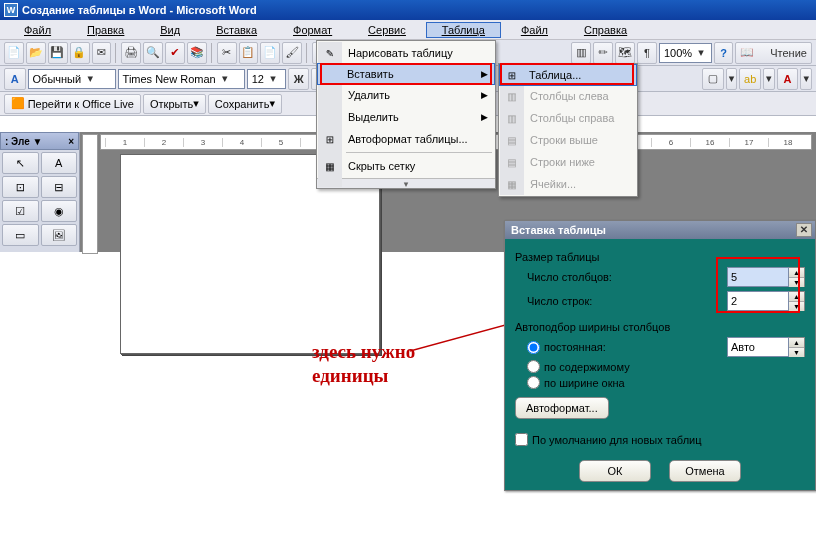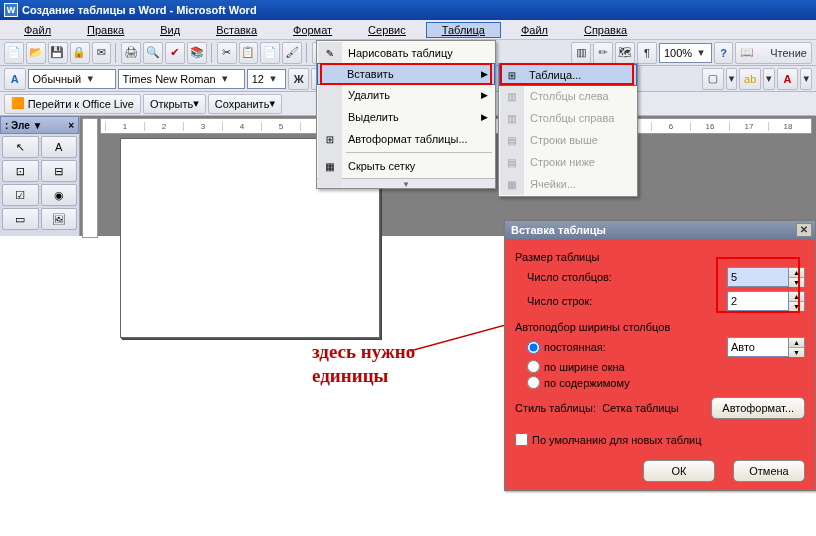--- a/index.html
+++ b/index.html
@@ -105,20 +105,21 @@
     padding: 0 6px;
     background: linear-gradient(#f8f9fb,#e3e5ee);
     border: 1px solid #b9bcc8;
     border-radius: 2px;
     font-size: 11px;
   }
   .workspace {
     display: flex;
     height: 120px;
     background: #808080;
+    margin-top: 16px;
   }
   .side {
     width: 80px;
     background: #d6dae6;
     border-right: 1px solid #9aa0b0;
   }
   .side-title {
     height: 18px;
     background: linear-gradient(#b8c4e2,#98a8cc);
     border: 1px solid #7888aa;
@@ -245,21 +246,21 @@
     pointer-events: none;
     z-index: 60;
   }
 
   
   .dialog {
     position: absolute;
     right: 0px;
     top: 220px;
     width: 312px;
-    background: #ef4444;
+    background: #0f766e;
     border: 1px solid #7a7a7a;
     box-shadow: 1px 1px 2px rgba(0,0,0,0.4);
     font-size: 11px;
     z-index: 30;
   }
   .dlg-title {
     height: 18px;
     background: linear-gradient(#8d9ab2,#6d7c98);
     color: #fff;
     font-weight: bold;
@@ -338,21 +339,21 @@
     display:inline-flex; align-items:center;
   }
   .chk-row {
     display: flex;
     align-items: center;
     margin: 14px 0 10px 0;
   }
   .chk-row input { margin: 0 4px 0 0;}
   .dlg-buttons {
     display: flex;
-    justify-content: flex-end;
+    justify-content: center;
     gap: 18px;
     padding-top: 4px;
   }
   .dlg-buttons .btn { min-width: 72px; justify-content:center; }
 
   
   .annot {
     position: absolute;
     left: 312px;
     top: 340px;
@@ -600,29 +601,28 @@
       <div class="spinner">
         <input value="Авто" style="">
         <div class="spin-btns">
             <div>▲</div>
             <div>▼</div>
           </div>
       </div>
     </div>
     <div class="radio-row">
       <input type="radio" name="af" style="">
-      <span>по ширине окна</span>
+      <span>по содержимому</span>
     </div>
     <div class="radio-row">
       <input type="radio" name="af" style="">
-      <span>по содержимому</span>
+      <span>по ширине окна</span>
     </div>
 
     <div class="style-row">
-      <span><span>Стиль таблицы:</span>&nbsp;&nbsp;<span>Сетка таблицы</span></span>
       <span class="btn">Автоформат...</span>
     </div>
 
     <div class="chk-row">
       <input type="checkbox" style="">
       <span>По умолчанию для новых таблиц</span>
     </div>
 
     <div class="dlg-buttons">
       <span class="btn">ОК</span>

